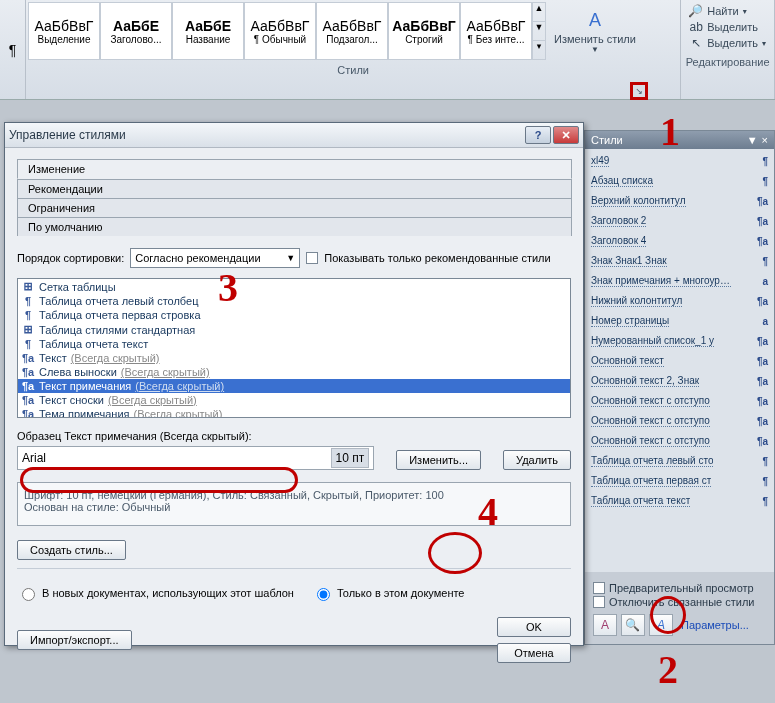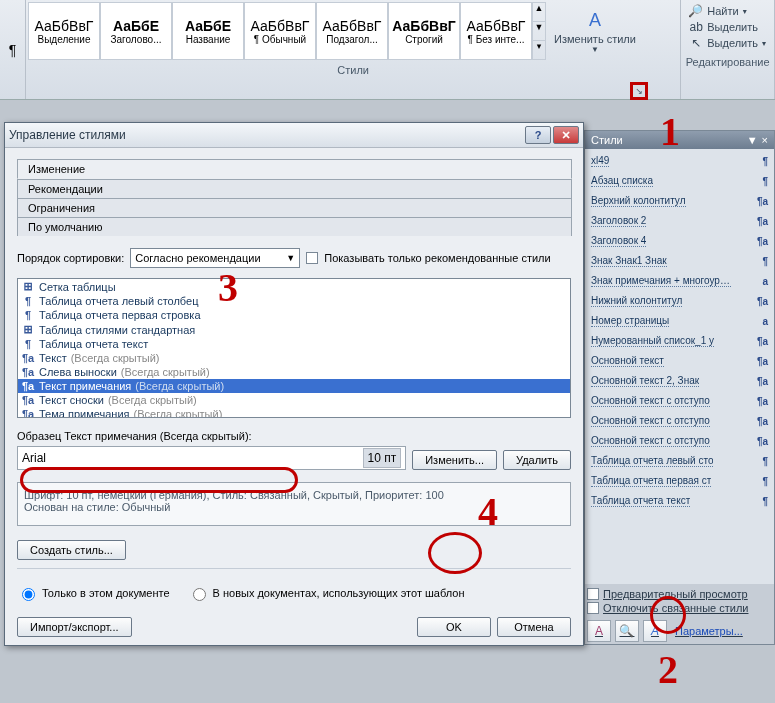--- a/index.html
+++ b/index.html
@@ -19,21 +19,21 @@
 .edit-item { display: flex; align-items: center; gap: 4px; font-size: 11px; color: #3a4a5a; white-space: nowrap; }
 .mini-icon { width: 14px; height: 14px; display: inline-flex; align-items: center; justify-content: center; font-size: 12px; }
 
 
 .styles-pane { position: absolute; right: 0; top: 130px; width: 191px; height: 515px; background: #afb8c3; border: 1px solid #7a8896; display: flex; flex-direction: column; }
 .pane-title { background: linear-gradient(#8f9dae, #6d7d90); color: #fff; font-size: 11px; padding: 3px 6px; display: flex; justify-content: space-between; align-items: center; }
 .pane-body { background: #dde3ea; flex: 1; overflow-y: auto; padding: 2px 0; }
 .style-row { display: flex; justify-content: space-between; align-items: flex-end; padding: 4px 6px; font-size: 10px; color: #16365c; white-space: nowrap; overflow: hidden; }
 .style-row .nm { border-bottom: 1px dotted #5a7aa0; overflow: hidden; text-overflow: ellipsis; max-width: 140px; display: inline-block; }
 .style-row .tag { color: #2a4a8a; font-weight: bold; }
-.pane-footer { background: #c6cdd6; padding: 2px; font-size: 11px; color: #2a3a4a; text-decoration: underline; }
+.pane-footer { background: #c6cdd6; padding: 8px; font-size: 11px; color: #2a3a4a; }
 .chk { display: flex; align-items: center; gap: 4px; margin: 2px 0; }
 .pane-buttons { display: flex; gap: 4px; margin-top: 6px; align-items: center; }
 .pane-btn { width: 24px; height: 22px; border: 1px solid #9aa5b0; background: linear-gradient(#fdfdfd, #e2e8ee); display: flex; align-items: center; justify-content: center; font-size: 12px; }
 .options-link { color: #1a4bb8; font-size: 11px; margin-left: 4px; }
 
 
 .dialog { position: absolute; left: 4px; top: 122px; width: 580px; height: 524px; background: #eceff3; border: 1px solid #5a6a7a; box-shadow: 2px 2px 6px rgba(0,0,0,0.4); }
 .dlg-title { background: linear-gradient(#f4f7fa, #d9e0e8); padding: 3px 4px; display: flex; justify-content: space-between; align-items: center; font-size: 12px; color: #2a3a4a; border-bottom: 1px solid #b0b8c2; }
 .dlg-title .controls { display: flex; gap: 2px; }
 .win-btn { width: 26px; height: 18px; border: 1px solid #6a7888; border-radius: 2px; display: flex; align-items: center; justify-content: center; font-size: 11px; }
@@ -43,21 +43,21 @@
 .tabs { display: flex; border-bottom: 1px solid #9aa5b0; margin-bottom: 12px; flex-direction: column; }
 .tab { padding: 3px 10px; border: 1px solid #9aa5b0; border-bottom: none; margin-right: -1px; background: #e2e6ec; font-size: 11px; position: relative; top: 1px; }
 .tab.active { background: #eceff3; border-bottom: 1px solid #eceff3; }
 .row { display: flex; align-items: center; gap: 6px; margin-bottom: 10px; font-size: 11px; }
 .sel { border: 1px solid #7a8896; background: #fff; height: 20px; padding: 1px 4px; font-size: 11px; flex: 0 0 170px; display: flex; align-items: center; justify-content: space-between; }
 .listbox { border: 1px solid #7a8896; background: #fff; height: 140px; overflow-y: auto; margin-bottom: 12px; font-size: 11px; }
 .lb-item { display: flex; align-items: center; gap: 4px; padding: 1px 3px; color: #16365c; white-space: nowrap; }
 .lb-item.selected { background: #3a70d0; color: #fff; }
 .lb-item .sym { width: 14px; text-align: center; color: #3a5a9a; font-weight: bold; }
 .lb-item.selected .sym { color: #fff; }
-.lb-item .dim { color: #888; }
+.lb-item .dim { color: #888; text-decoration: underline; }
 .lb-item.selected .dim { color: #d0ddf0; }
 .preview-box { border: 1px solid #9aa5b0; background: #fff; height: 24px; display: flex; align-items: center; justify-content: space-between; padding: 0 4px; margin-bottom: 4px; font-family: Arial; font-size: 12px; }
 .btn { border: 1px solid #6a7888; background: linear-gradient(#fdfdfd, #e0e6ec); padding: 3px 12px; font-size: 11px; border-radius: 2px; }
 .info-box { border: 1px solid #9aa5b0; background: #f6f8fa; padding: 6px; font-size: 11px; color: #4a5a6a; margin-bottom: 14px; height: 44px; }
 .radio-row { display: flex; gap: 18px; font-size: 11px; margin: 16px 0; }
 .radio-row label { display: flex; align-items: center; gap: 4px; }
 .dlg-footer { display: flex; justify-content: space-between; align-items: center; margin-top: 10px; }
 .hr { border-top: 1px solid #c4ccd6; margin: 8px 0; }
 .chkbox { width: 12px; height: 12px; border: 1px solid #7a8896; background: #fff; display: inline-block; }
 
@@ -317,47 +317,47 @@
           <span>Текст сноски</span> 
           <span class="dim">(Всегда скрытый)</span>
         </div>
         <div class="lb-item">
           <span class="sym">¶a</span>
           <span>Тема примечания</span> 
           <span class="dim">(Всегда скрытый)</span>
         </div>
       </div>
     <div style="margin-bottom:4px;">Образец Текст примечания (Всегда скрытый):</div>
-    <div style="display:flex; gap:6px; align-items:center; margin-bottom:8px;">
+    <div style="display:flex; gap:22px; align-items:center; margin-bottom:8px;">
       <div class="preview-box" style="flex:1;">
         <span>Arial</span>
         <span style="background:#d8dee6;padding:2px 4px;border:1px solid #b0b8c2;">10 пт</span>
       </div>
       <button class="btn">Изменить...</button>
       <button class="btn">Удалить</button>
     </div>
     <div class="info-box">
       <div>Шрифт: 10 пт, немецкий (Германия), Стиль: Связанный, Скрытый, Приоритет: 100</div>
       <div>Основан на стиле: Обычный</div>
     </div>
     <button class="btn">Создать стиль...</button>
     <div class="hr"></div>
     <div class="radio-row">
       <label>
+          <input type="radio" style="">
+          <span>В новых документах, использующих этот шаблон</span>
+        </label>
+      <label>
           <input type="radio" checked="" style="">
           <span>Только в этом документе</span>
         </label>
-      <label>
-          <input type="radio" style="">
-          <span>В новых документах, использующих этот шаблон</span>
-        </label>
     </div>
     <div class="dlg-footer">
       <button class="btn">Импорт/экспорт...</button>
-      <div style="display:flex; gap:6px;">
+      <div style="display:flex; gap:6px;flex-direction:column;">
         <button class="btn" style="width:74px;">OK</button>
         <button class="btn" style="width:74px;">Отмена</button>
       </div>
     </div>
   </div>
 </div>
 
 <div class="anno anno-sq" style="left:630px; top:82px; width:18px; height:18px;"></div>
 <div class="anno anno-text" style="left:660px; top:108px;">1</div>
 <div class="anno anno-oval" style="left: 12px; top: 330px; width: 278px; height: 26px;"></div>

